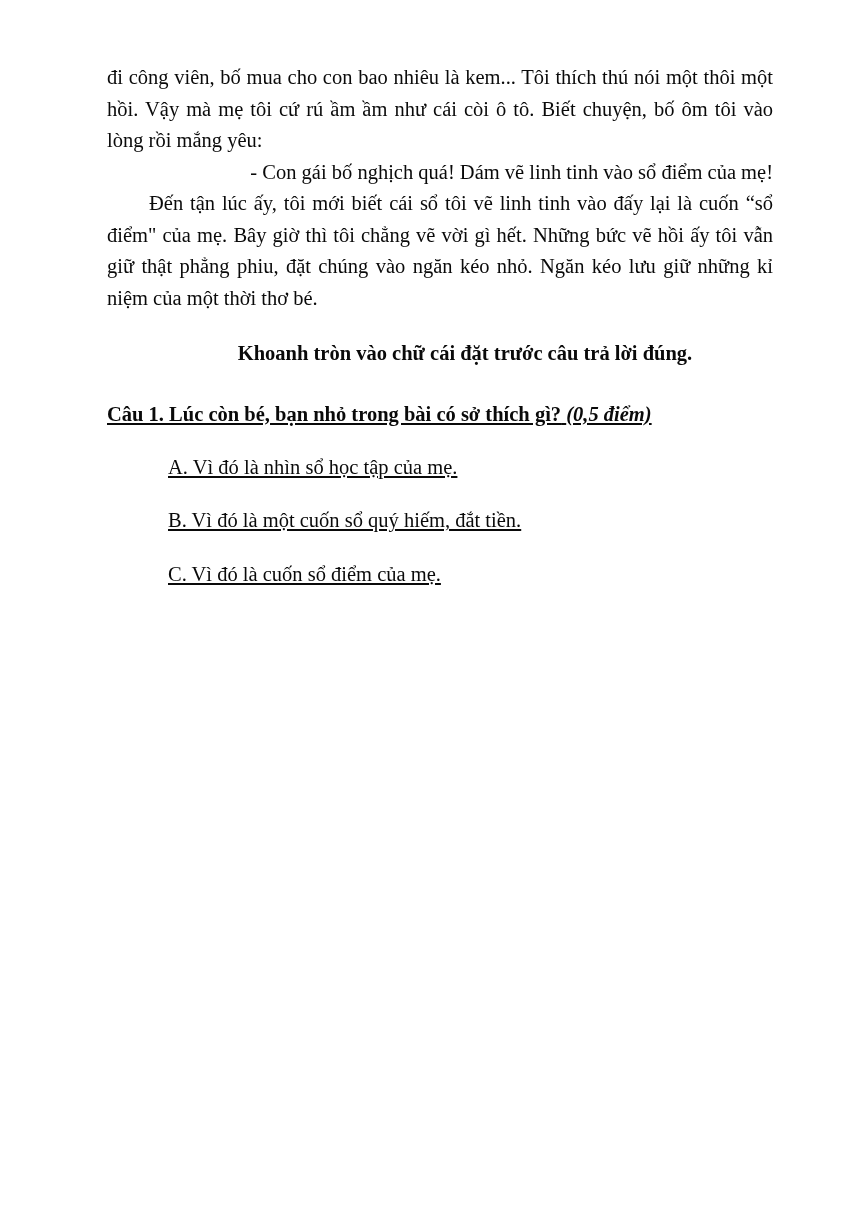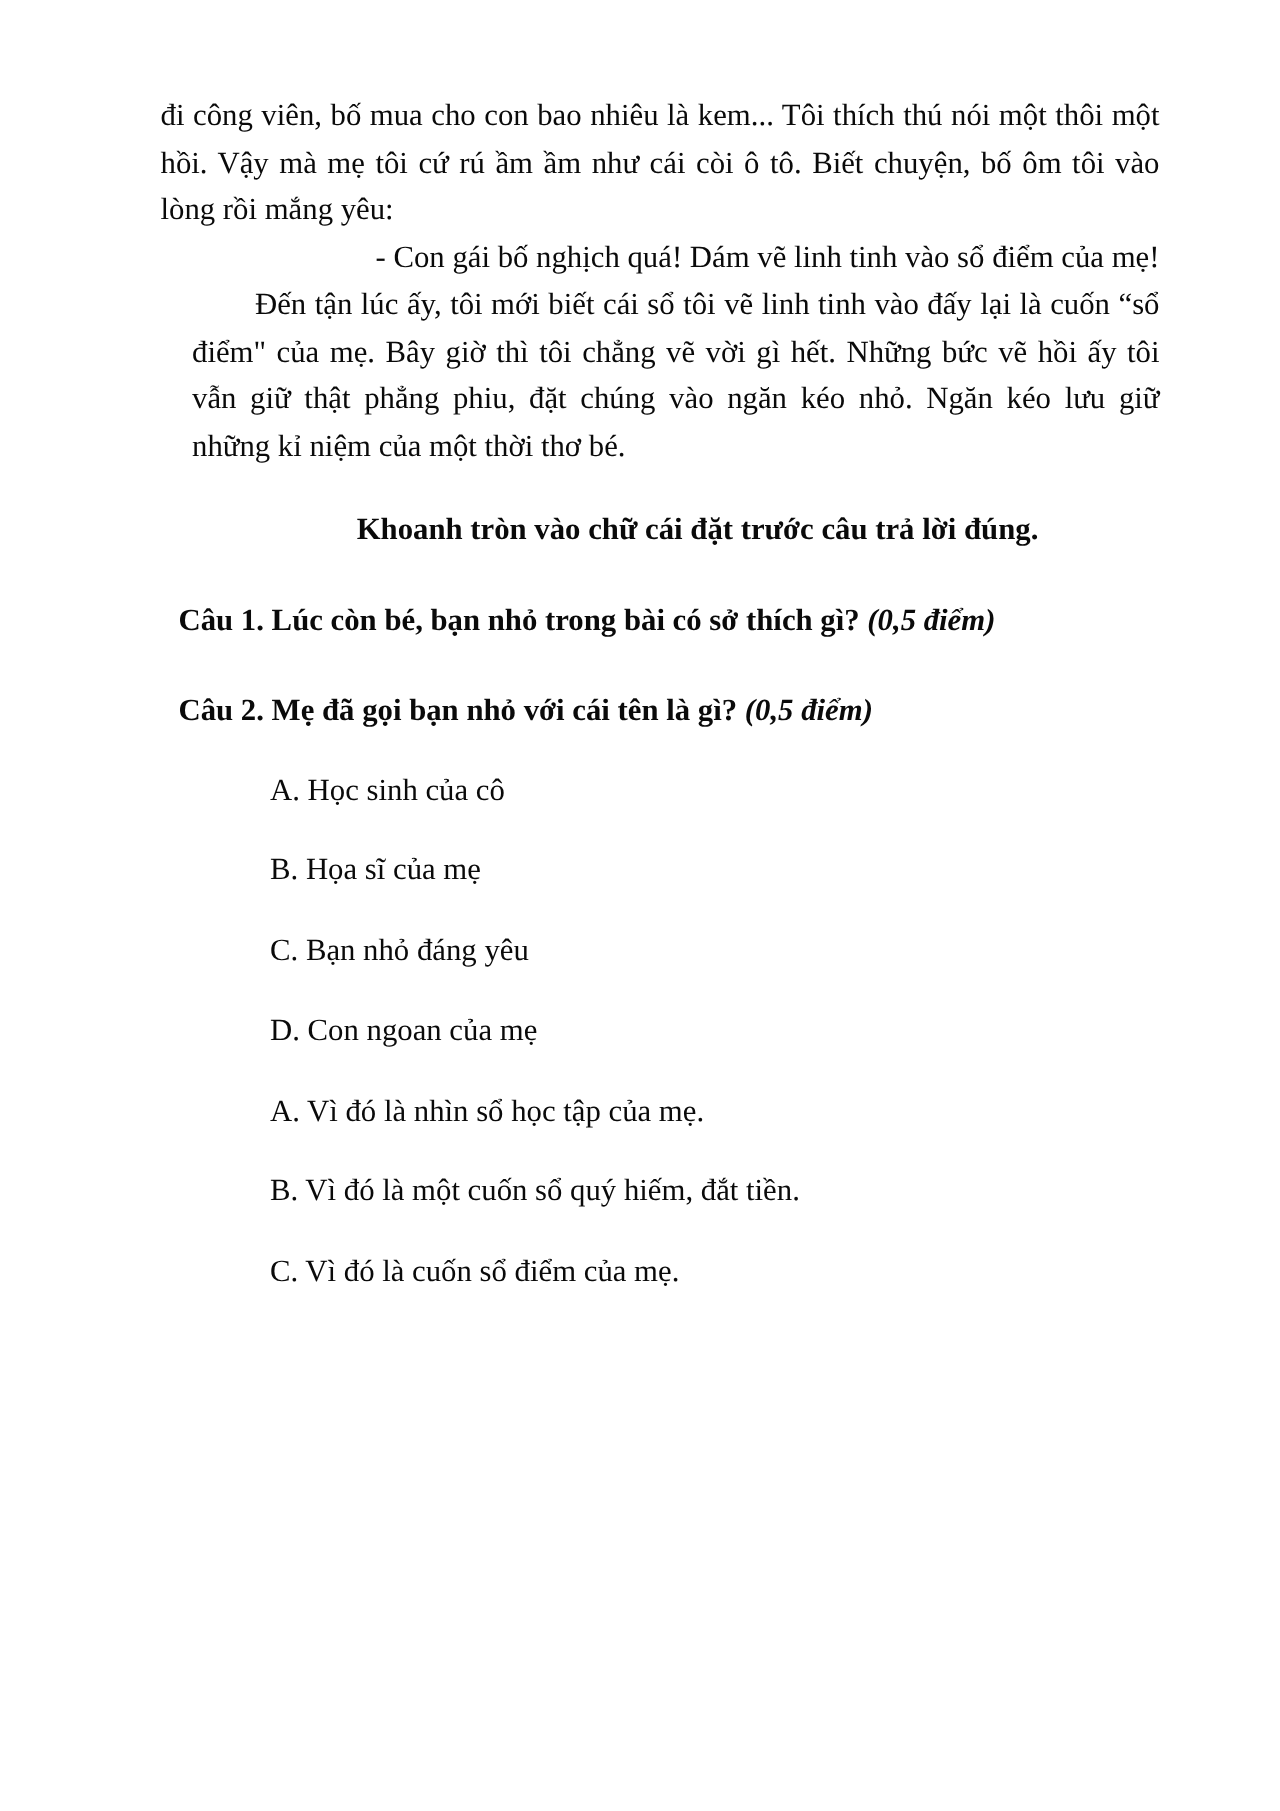--- a/index.html
+++ b/index.html
@@ -29,21 +29,20 @@
 
   
   .passage-para {
     margin: 0;
     text-align: justify;
     text-justify: inter-word;
     hyphens: none;
   }
   .passage-para.indent {
     text-indent: 42px;
-    margin-left: 21px;
   }
   .dialogue-line {
     margin: 0;
     text-indent: 60px;
     text-align: right;
   }
   .attribution {
     margin: 8px 0 0 0;
     text-align: right;
     font-weight: bold;
@@ -78,21 +77,22 @@
     padding: 0;
     list-style: none;
   }
   .option {
     margin: 22px 0 0 0;
     padding-left: 61px;
     font-weight: normal;
     text-align: left;
   }
   .q-block {
-    margin: 12px;
+    margin: 0;
+    text-decoration: underline;
   }
   .q-block + .q-block {
     margin-top: 0;
   }
 </style>
 </head>
 <body>
 
 <div class="page">
   <div class="doc-body">
@@ -105,29 +105,20 @@
       <p class="passage-para indent">Đến tận lúc ấy, tôi mới biết cái sổ tôi vẽ linh tinh vào đấy lại là cuốn “sổ điểm" của mẹ. Bây giờ thì tôi chẳng vẽ vời gì hết. Những bức vẽ hồi ấy tôi vẫn giữ thật phẳng phiu, đặt chúng vào ngăn kéo nhỏ. Ngăn kéo lưu giữ những kỉ niệm của một thời thơ bé.</p>
 
     </div>
 
     <p class="instruction">Khoanh tròn vào chữ cái đặt trước câu trả lời đúng.</p>
 
     <div class="q-block">
       <p class="question"><span>Câu 1. Lúc còn bé, bạn nhỏ trong bài có sở thích gì?</span> <span class="points">(0,5 điểm)</span></p>
     </div>
 
-    <div class="q-block">
-      <p class="question"><span>Câu 2. Mẹ đã gọi bạn nhỏ với cái tên là gì?</span> <span class="points">(0,5 điểm)</span></p>
-      <ul class="options">
-        <li class="option">A. Học sinh của cô</li>
-        <li class="option">B. Họa sĩ của mẹ</li>
-        <li class="option">C. Bạn nhỏ đáng yêu</li>
-        <li class="option">D. Con ngoan của mẹ</li>
-      </ul>
-    </div>
 
     <div class="q-block">
       <ul class="options">
         <li class="option">A. Vì đó là nhìn sổ học tập của mẹ.</li>
         <li class="option">B. Vì đó là một cuốn sổ quý hiếm, đắt tiền.</li>
         <li class="option">C. Vì đó là cuốn sổ điểm của mẹ.</li>
 
       </ul>
     </div>
 

